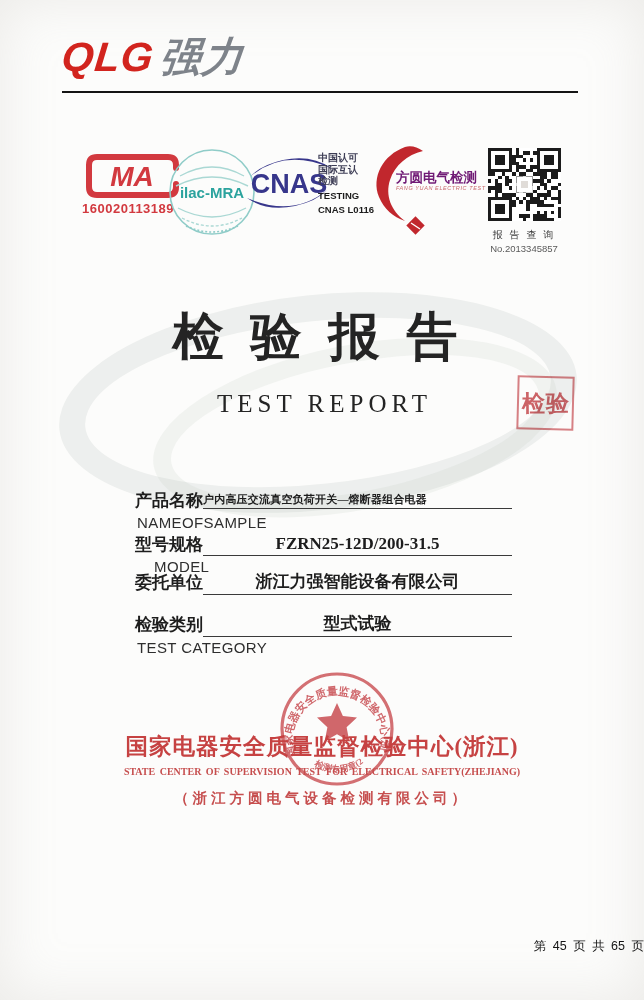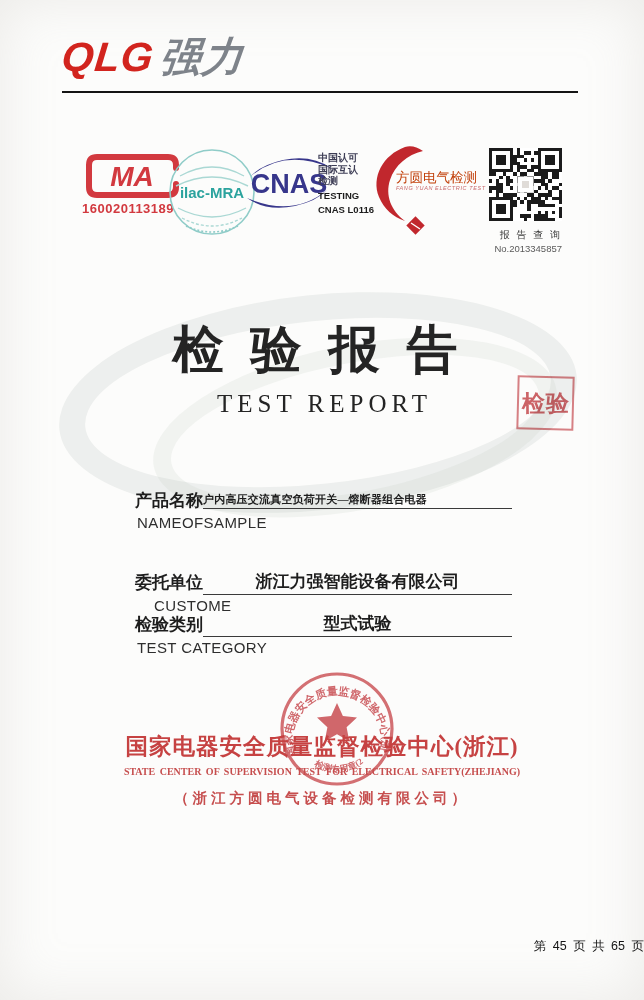--- a/index.html
+++ b/index.html
@@ -21,36 +21,36 @@
   .cma { position:absolute; left:84px; top:152px; }
   .cma-num { position:absolute; left:82px; top:201px; color:#d2393f; font-weight:bold;
              font-size:13px; letter-spacing:0.5px; }
   .ilac { position:absolute; left:166px; top:146px; }
   .ilac-label { fill:#2ba39e; font-weight:bold; font-size:15px; font-family:"Liberation Sans",sans-serif;}
   .cnas { position:absolute; left:241px; top:152px; }
   .cnas-txt { position:absolute; left:318px; top:152px; line-height:11.5px; }
   .cnas-txt .zh { color:#3d3d55; font-size:10px; font-weight:bold; }
   .cnas-txt .en { color:#1c1c1c; font-size:9.5px; font-weight:bold; margin-top:3px; }
   .fy { position:absolute; left:363px; top:143px; width:118px; height:96px; }
-  .fy-name { position:absolute; left:33px; top:26px; color:#c2410c; font-weight:normal;
+  .fy-name { position:absolute; left:33px; top:26px; color:#701a75; font-weight:bold;
              font-size:13.5px; white-space:nowrap; font-family:"Liberation Serif",serif; }
   .fy-en { position:absolute; left:33px; top:42px; color:#c96a6e; font-size:5.5px;
            font-style:italic; letter-spacing:0.6px; white-space:nowrap; }
-  .qr-wrap { position:absolute; left:486px; top:148px; width:76px; text-align:right; }
+  .qr-wrap { position:absolute; left:486px; top:148px; width:76px; text-align:center; }
   .qr-cap { margin-top:3px; font-size:10px; color:#3a3a3a; letter-spacing:2px; white-space:nowrap; }
   .qr-num { font-size:9.5px; color:#5a5a5a; margin-top:1px; white-space:nowrap; }
 
   
   .wm1 { position:absolute; left:58px; top:295px; width:520px; height:215px;
          border:26px solid rgba(186,196,189,0.22); border-radius:50%; transform:rotate(-6deg); }
   .wm2 { position:absolute; left:150px; top:345px; width:410px; height:165px;
          border:18px solid rgba(186,196,189,0.16); border-radius:50%; transform:rotate(-11deg); }
 
   
-  .title-cn { position:absolute; left:0; top:316px; width:100%; text-align:center;
+  .title-cn { position:absolute; left:0; top:303px; width:100%; text-align:center;
               font-family:"Liberation Serif","DejaVu Serif",serif; font-weight:bold;
               font-size:51px; color:#242424; letter-spacing:27px; padding-left:13px; }
   .title-en { position:absolute; left:0; top:390px; width:100%; text-align:center;
               font-family:"Liberation Serif","DejaVu Serif",serif; font-weight:normal;
               font-size:25px; color:#242424; letter-spacing:5px; padding-left:5px; }
 
   
   .sq-stamp { position:absolute; left:517px; top:376px; width:57px; height:54px;
               border:2.5px solid rgba(204,88,93,0.75); transform:rotate(1.5deg);
               display:flex; align-items:center; justify-content:center; overflow:hidden;
@@ -311,27 +311,33 @@
   </div>
 
   <div class="field" style="top:489px">
     <div class="fr">
       <span class="flabel">产品名称</span>
       <span class="fline left">户内高压交流真空负荷开关—熔断器组合电器</span>
     </div>
     <div class="fsub" style="margin-left:2px">NAMEOFSAMPLE</div>
   </div>
 
+  <div class="field" style="top:533px">
+    <div class="fr">
+      <span class="flabel">型号规格</span>
+      <span class="fline">FZRN25-12D/200-31.5</span>
+    </div>
+    <div class="fsub">MODEL</div>
+  </div>
 
   <div class="field" style="top:570px">
     <div class="fr">
       <span class="flabel">委托单位</span>
       <span class="fline">浙江力强智能设备有限公司</span>
     </div>
-    <div class="fsub">CUSTOME</div>
   </div>
 
   <div class="field" style="top:612px">
     <div class="fr">
       <span class="flabel">检验类别</span>
       <span class="fline">型式试验</span>
     </div>
     <div class="fsub" style="margin-left:2px">TEST CATEGORY</div>
   </div>
 

